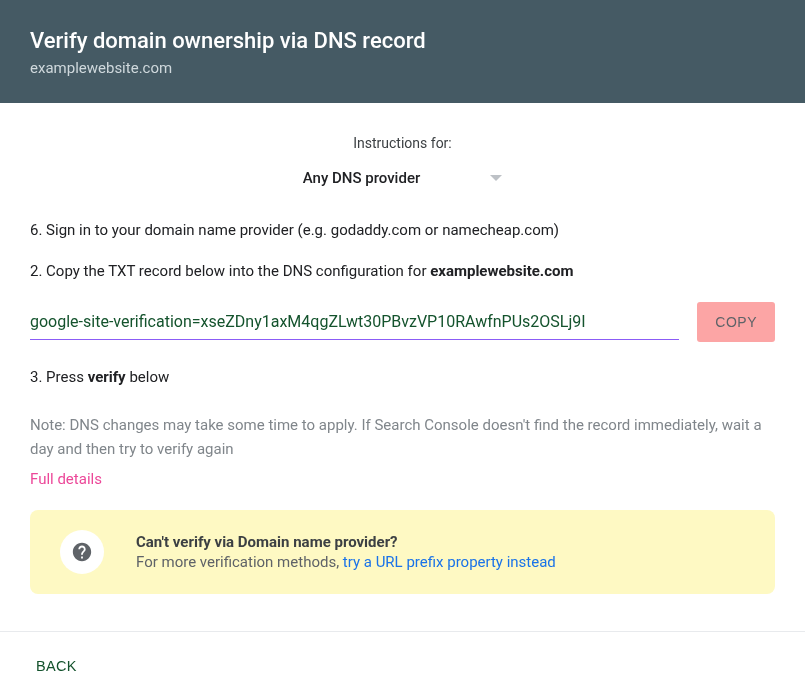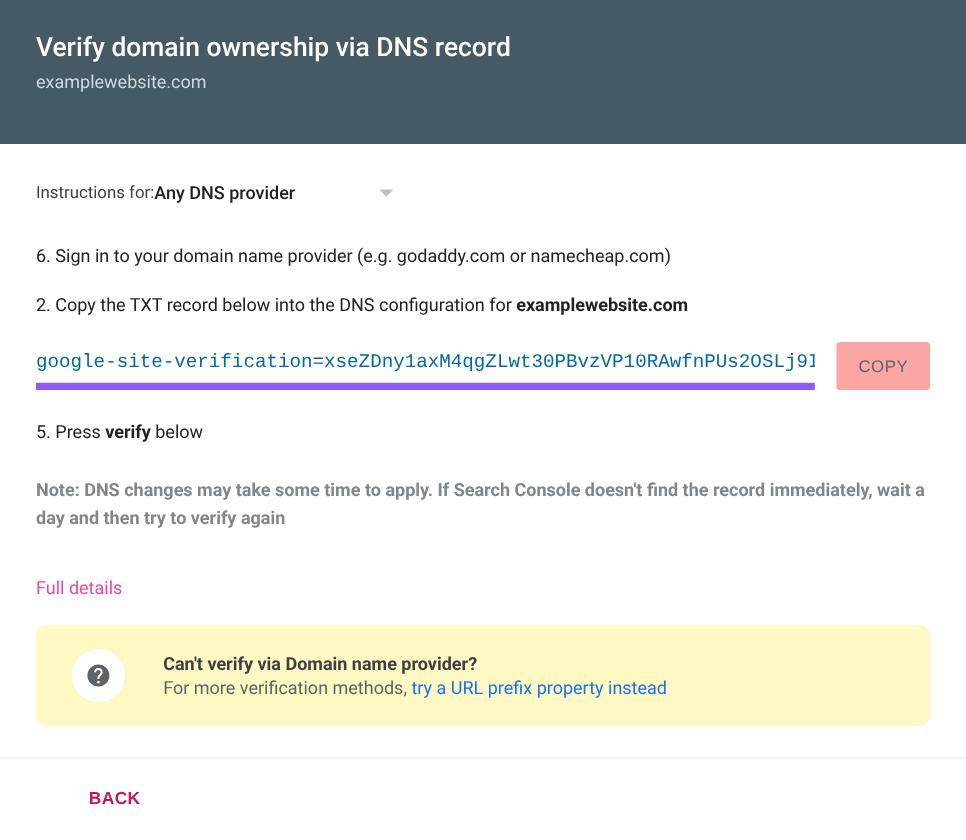--- a/index.html
+++ b/index.html
@@ -10,40 +10,41 @@
     body {
       font-family: Roboto, 'Helvetica Neue', Arial, sans-serif;
       background: #fff;
       width: 805px;
       height: 700px;
       overflow: hidden;
     }
     .header {
       background: #455a64;
       color: #fff;
-      padding: 28px 30px 43px;
+      padding: 28px 30px 26px;
     }
     .header-title {
       font-size: 22px;
       font-weight: 500;
       margin-bottom: 6px;
     }
     .header-subtitle {
       font-size: 15px;
       color: #cfd8dc;
       font-weight: 400;
     }
     .content {
       padding: 32px 30px 0;
     }
     .dns-selector {
       display: flex;
       align-items: center;
-      gap: 0;
+      gap: 18px;
       margin-bottom: 32px;
+      flex-direction: column;
     }
     .dns-label {
       font-size: 14px;
       color: #3c4043;
     }
     .dns-dropdown {
       display: flex;
       align-items: center;
       gap: 70px;
       cursor: pointer;
@@ -71,47 +72,45 @@
     }
     .txt-row {
       display: flex;
       align-items: center;
       margin-top: 20px;
       margin-bottom: 24px;
     }
     .txt-value {
       flex: 1;
       font-size: 16px;
-      color: #0369a1;
+      color: #14532d;
       padding: 8px 0;
-      border-bottom: 6px solid #8b5cf6;
+      border-bottom: 1px solid #8b5cf6;
       white-space: nowrap;
       overflow: hidden;
       text-overflow: clip;
-      font-family: Liberation Mono, monospace;
     }
     .copy-button {
       background: #fca5a5;
       border: none;
       color: #5f6368;
       font-size: 14px;
       font-weight: 500;
       letter-spacing: 0.5px;
       padding: 12px 18px;
       margin-left: 18px;
       cursor: pointer;
       border-radius: 3px;
     }
     .note {
       font-size: 15px;
       color: #80868b;
       line-height: 1.6;
       margin-top: 24px;
-      margin-bottom: 36px;
-      font-weight: bold;
+      margin-bottom: 8px;
     }
     .full-details-link {
       font-size: 15px;
       color: #ec4899;
       text-decoration: none;
       cursor: pointer;
       display: inline-block;
       margin-bottom: 22px;
     }
     .help-panel {
@@ -164,26 +163,25 @@
     }
     .footer-left, .footer-right {
       display: flex;
       align-items: center;
       gap: 16px;
     }
     .text-button {
       background: none;
       border: none;
       font-size: 14.5px;
-      font-weight: 700;
+      font-weight: 400;
       letter-spacing: 0.3px;
-      color: #be185d;
+      color: #14532d;
       padding: 10px 6px;
       cursor: pointer;
-      margin-left: 38px;
     }
     .primary-button {
       background: #455a64;
       border: none;
       color: #fff;
       font-size: 14.5px;
       font-weight: 500;
       letter-spacing: 0.3px;
       padding: 10px 14px;
       border-radius: 3px;
@@ -213,21 +211,21 @@
   <div class="step">
     <span>2. Copy the TXT record below into the DNS configuration for </span><strong>examplewebsite.com</strong>
   </div>
 
   <div class="txt-row">
     <div class="txt-value">google-site-verification=xseZDny1axM4qgZLwt30PBvzVP10RAwfnPUs2OSLj9I</div>
     <button class="copy-button">COPY</button>
   </div>
 
   <div class="step">
-    <span>5. Press </span><strong>verify</strong><span> below</span>
+    <span>3. Press </span><strong>verify</strong><span> below</span>
   </div>
 
   <div class="note">Note: DNS changes may take some time to apply. If Search Console doesn't find the record immediately, wait a day and then try to verify again</div>
 
   <a class="full-details-link">Full details</a>
 
   <div class="help-panel">
     <div class="help-icon-wrapper">
       <svg viewBox="0 0 24 24">
           <path d="M12 2C6.48 2 2 6.48 2 12s4.48 10 10 10 10-4.48 10-10S17.52 2 12 2zm1 17h-2v-2h2v2zm2.07-7.75l-.9.92C13.45 12.9 13 13.5 13 15h-2v-.5c0-1.1.45-2.1 1.17-2.83l1.24-1.26c.37-.36.59-.86.59-1.41 0-1.1-.9-2-2-2s-2 .9-2 2H8c0-2.21 1.79-4 4-4s4 1.79 4 4c0 .88-.36 1.68-.93 2.25z"></path>

